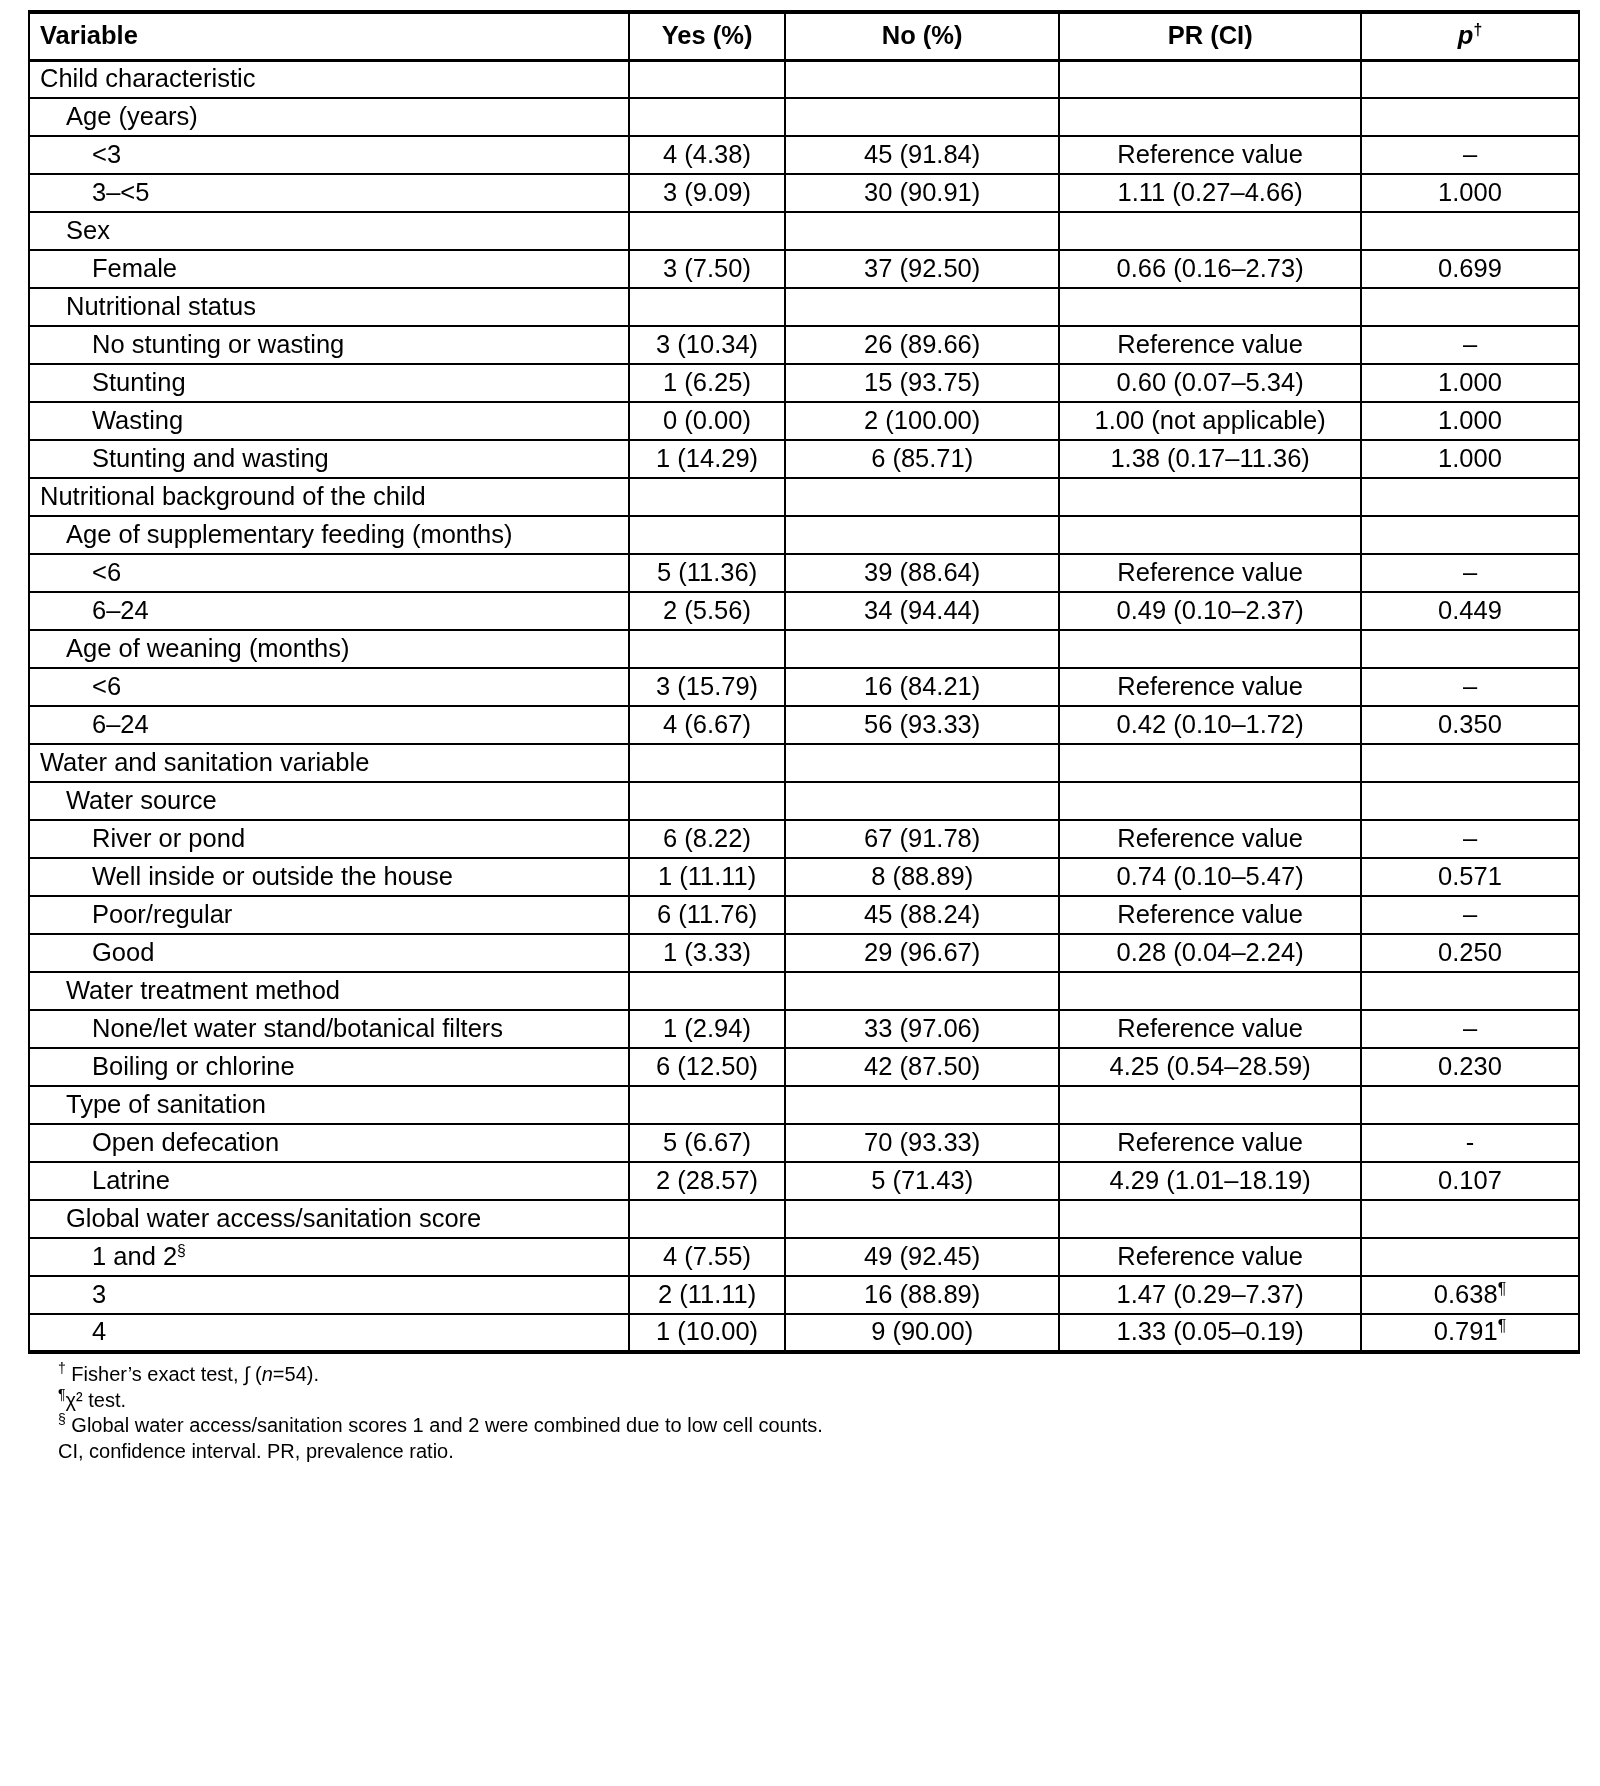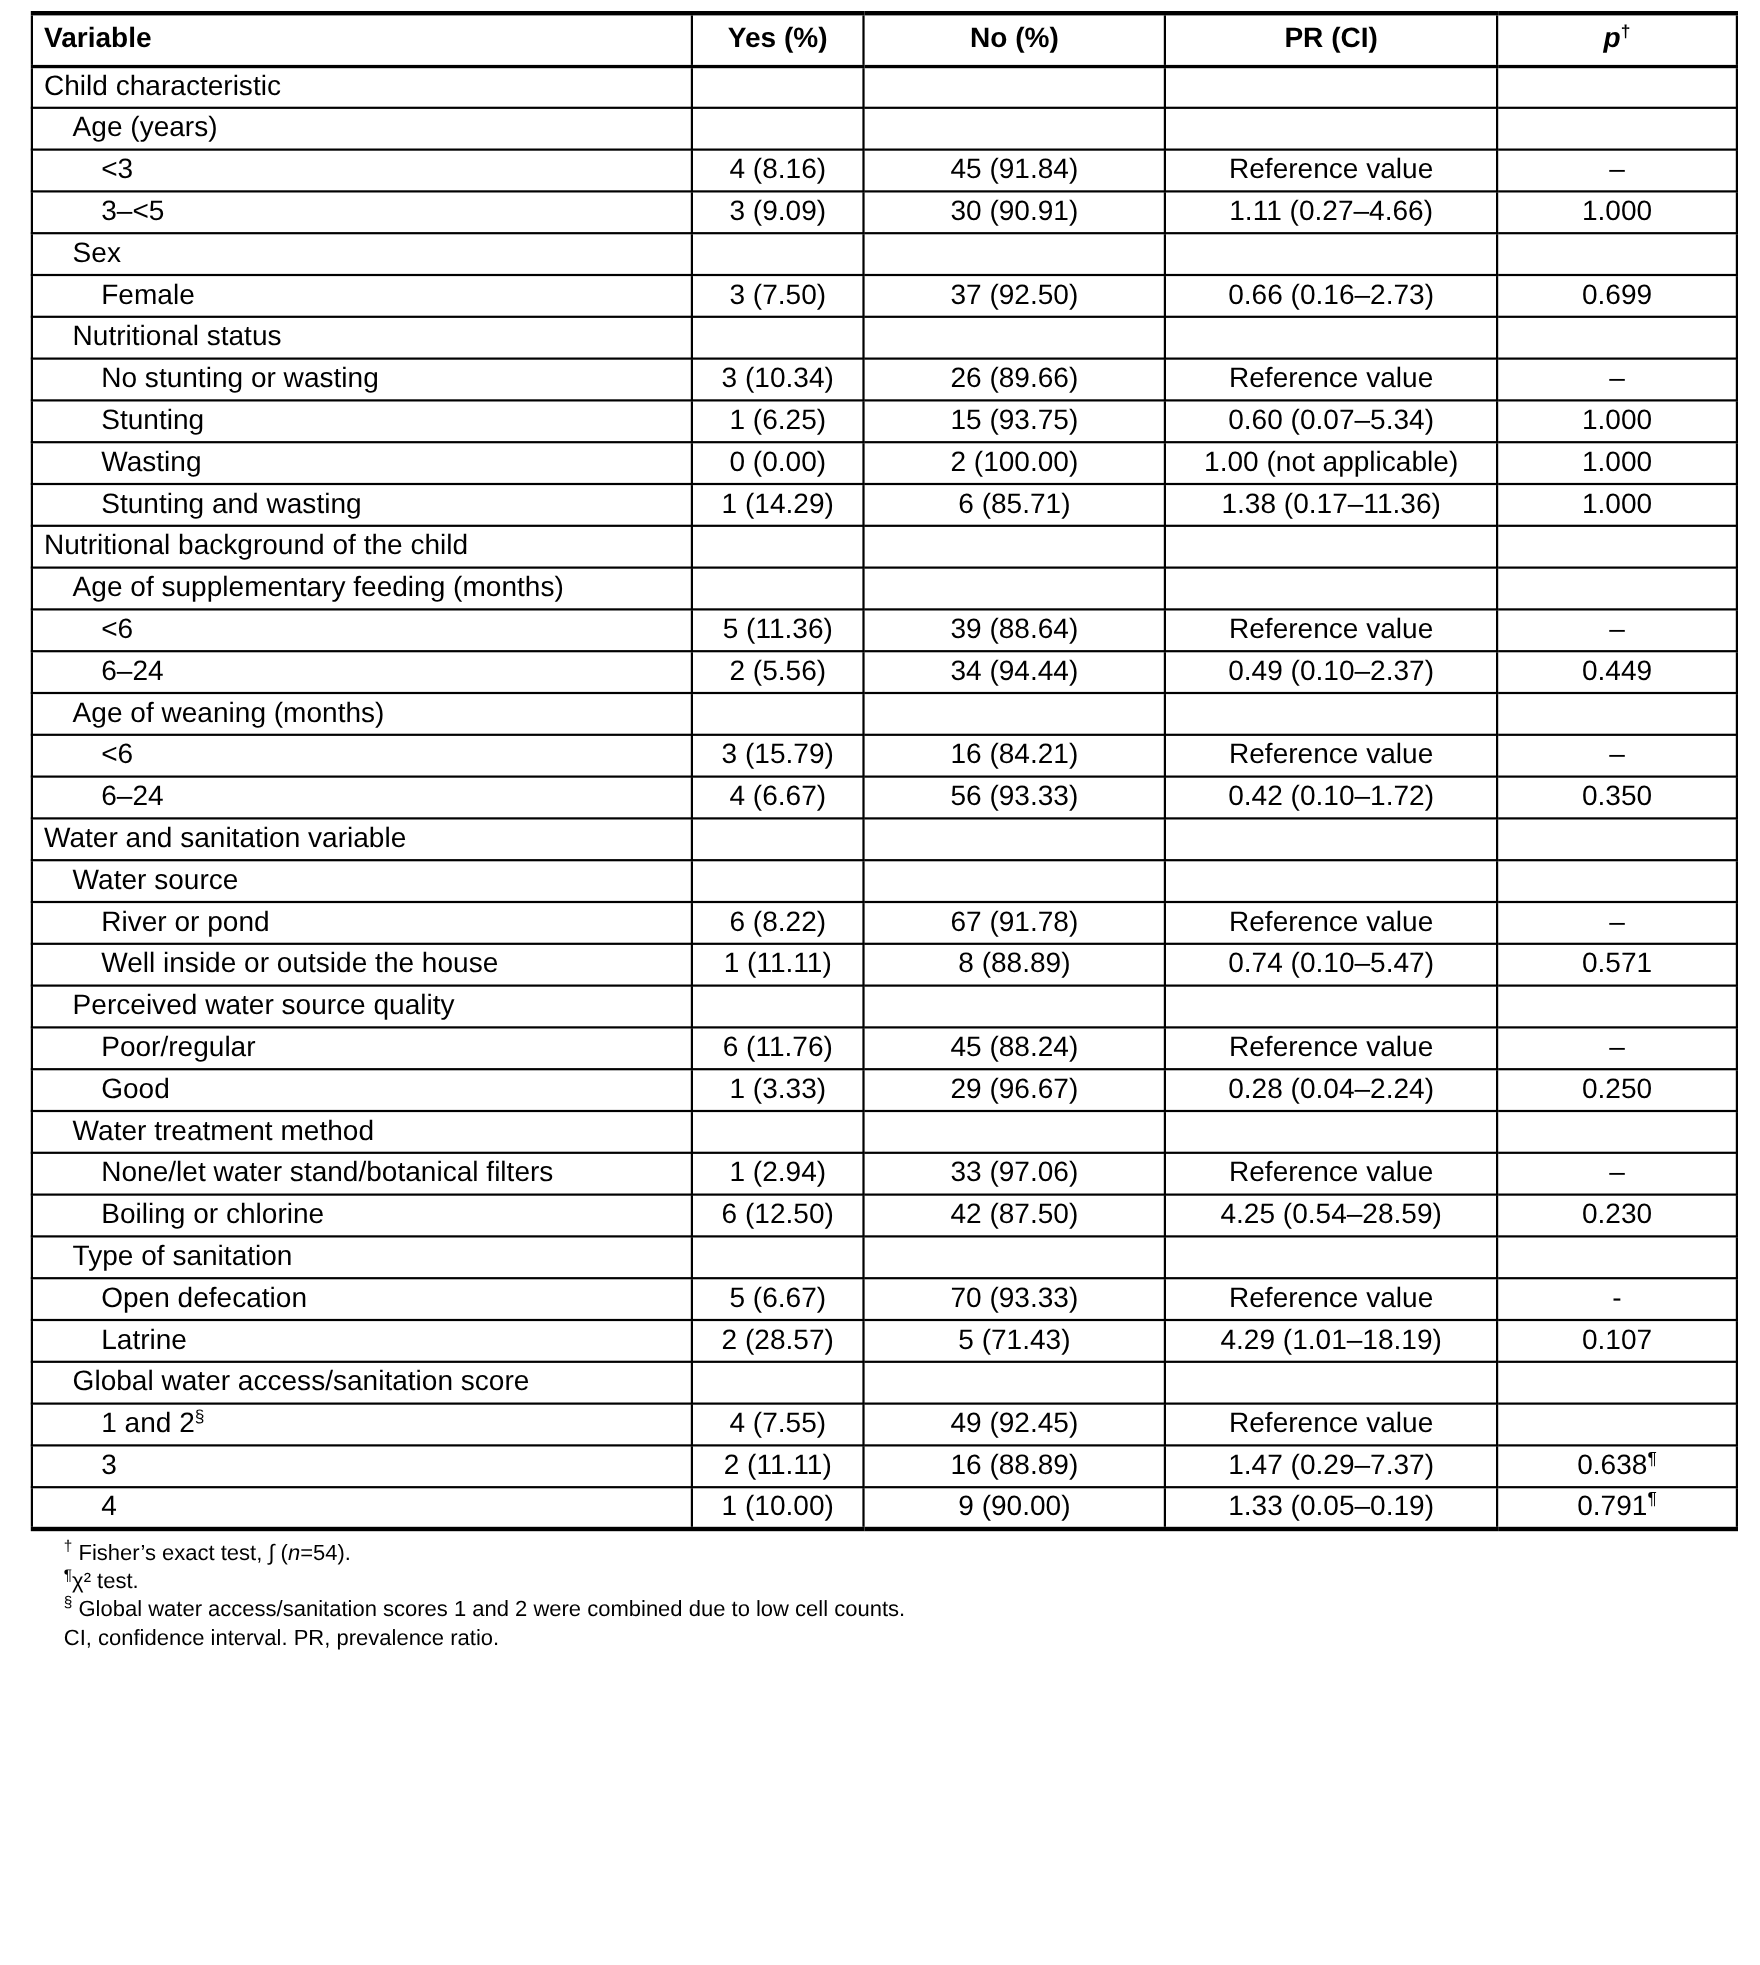--- a/index.html
+++ b/index.html
@@ -155,21 +155,21 @@
           </td>
           <td class="num">
             <span class="cell-inner"></span>
           </td>
         </tr>
         <tr>
           <td class="var lvl2">
             <span class="cell-inner">&lt;3</span>
           </td>
           <td class="num">
-            <span class="cell-inner">4 (8.16)</span>
+            <span class="cell-inner">4 (4.38)</span>
           </td>
           <td class="num">
             <span class="cell-inner">45 (91.84)</span>
           </td>
           <td class="num">
             <span class="cell-inner">Reference value</span>
           </td>
           <td class="num">
             <span class="cell-inner">–</span>
           </td>
@@ -488,37 +488,20 @@
             <span class="cell-inner">1 (11.11)</span>
           </td>
           <td class="num">
             <span class="cell-inner">8 (88.89)</span>
           </td>
           <td class="num">
             <span class="cell-inner">0.74 (0.10–5.47)</span>
           </td>
           <td class="num">
             <span class="cell-inner">0.571</span>
-          </td>
-        </tr>
-        <tr>
-          <td class="var lvl1">
-            <span class="cell-inner">Perceived water source quality</span>
-          </td>
-          <td class="num">
-            <span class="cell-inner"></span>
-          </td>
-          <td class="num">
-            <span class="cell-inner"></span>
-          </td>
-          <td class="num">
-            <span class="cell-inner"></span>
-          </td>
-          <td class="num">
-            <span class="cell-inner"></span>
           </td>
         </tr>
         <tr>
           <td class="var lvl2">
             <span class="cell-inner">Poor/regular</span>
           </td>
           <td class="num">
             <span class="cell-inner">6 (11.76)</span>
           </td>
           <td class="num">

